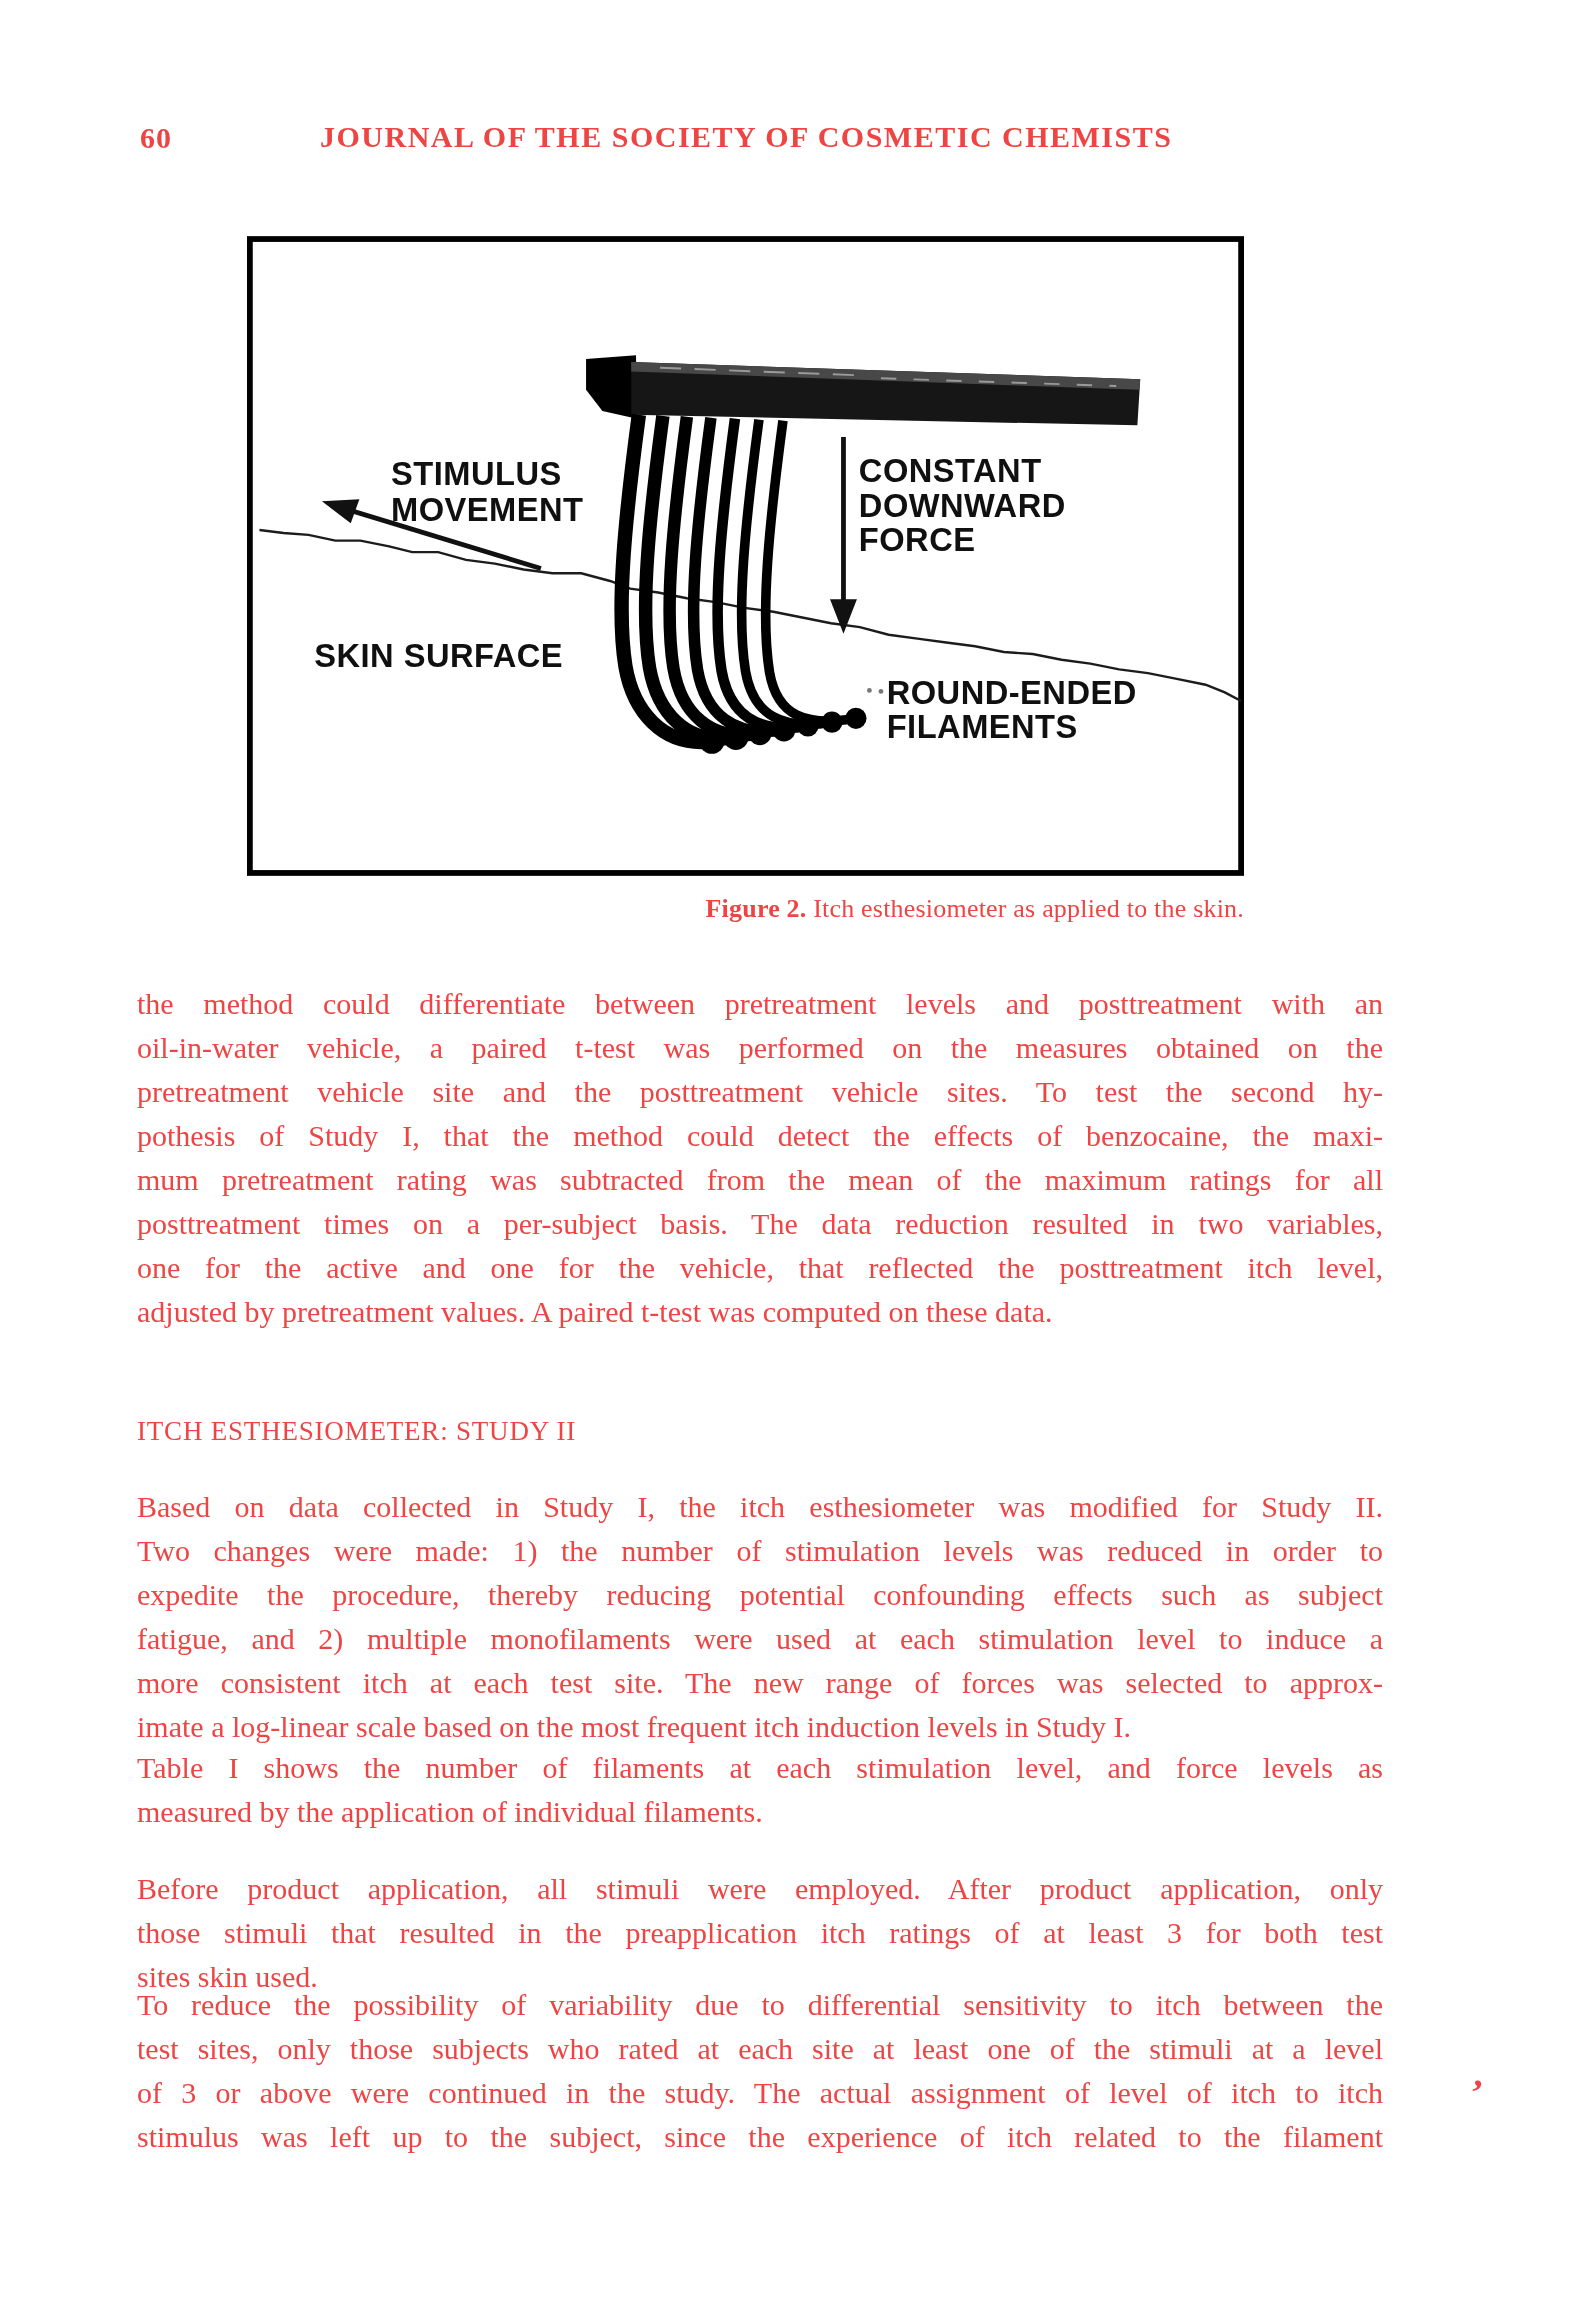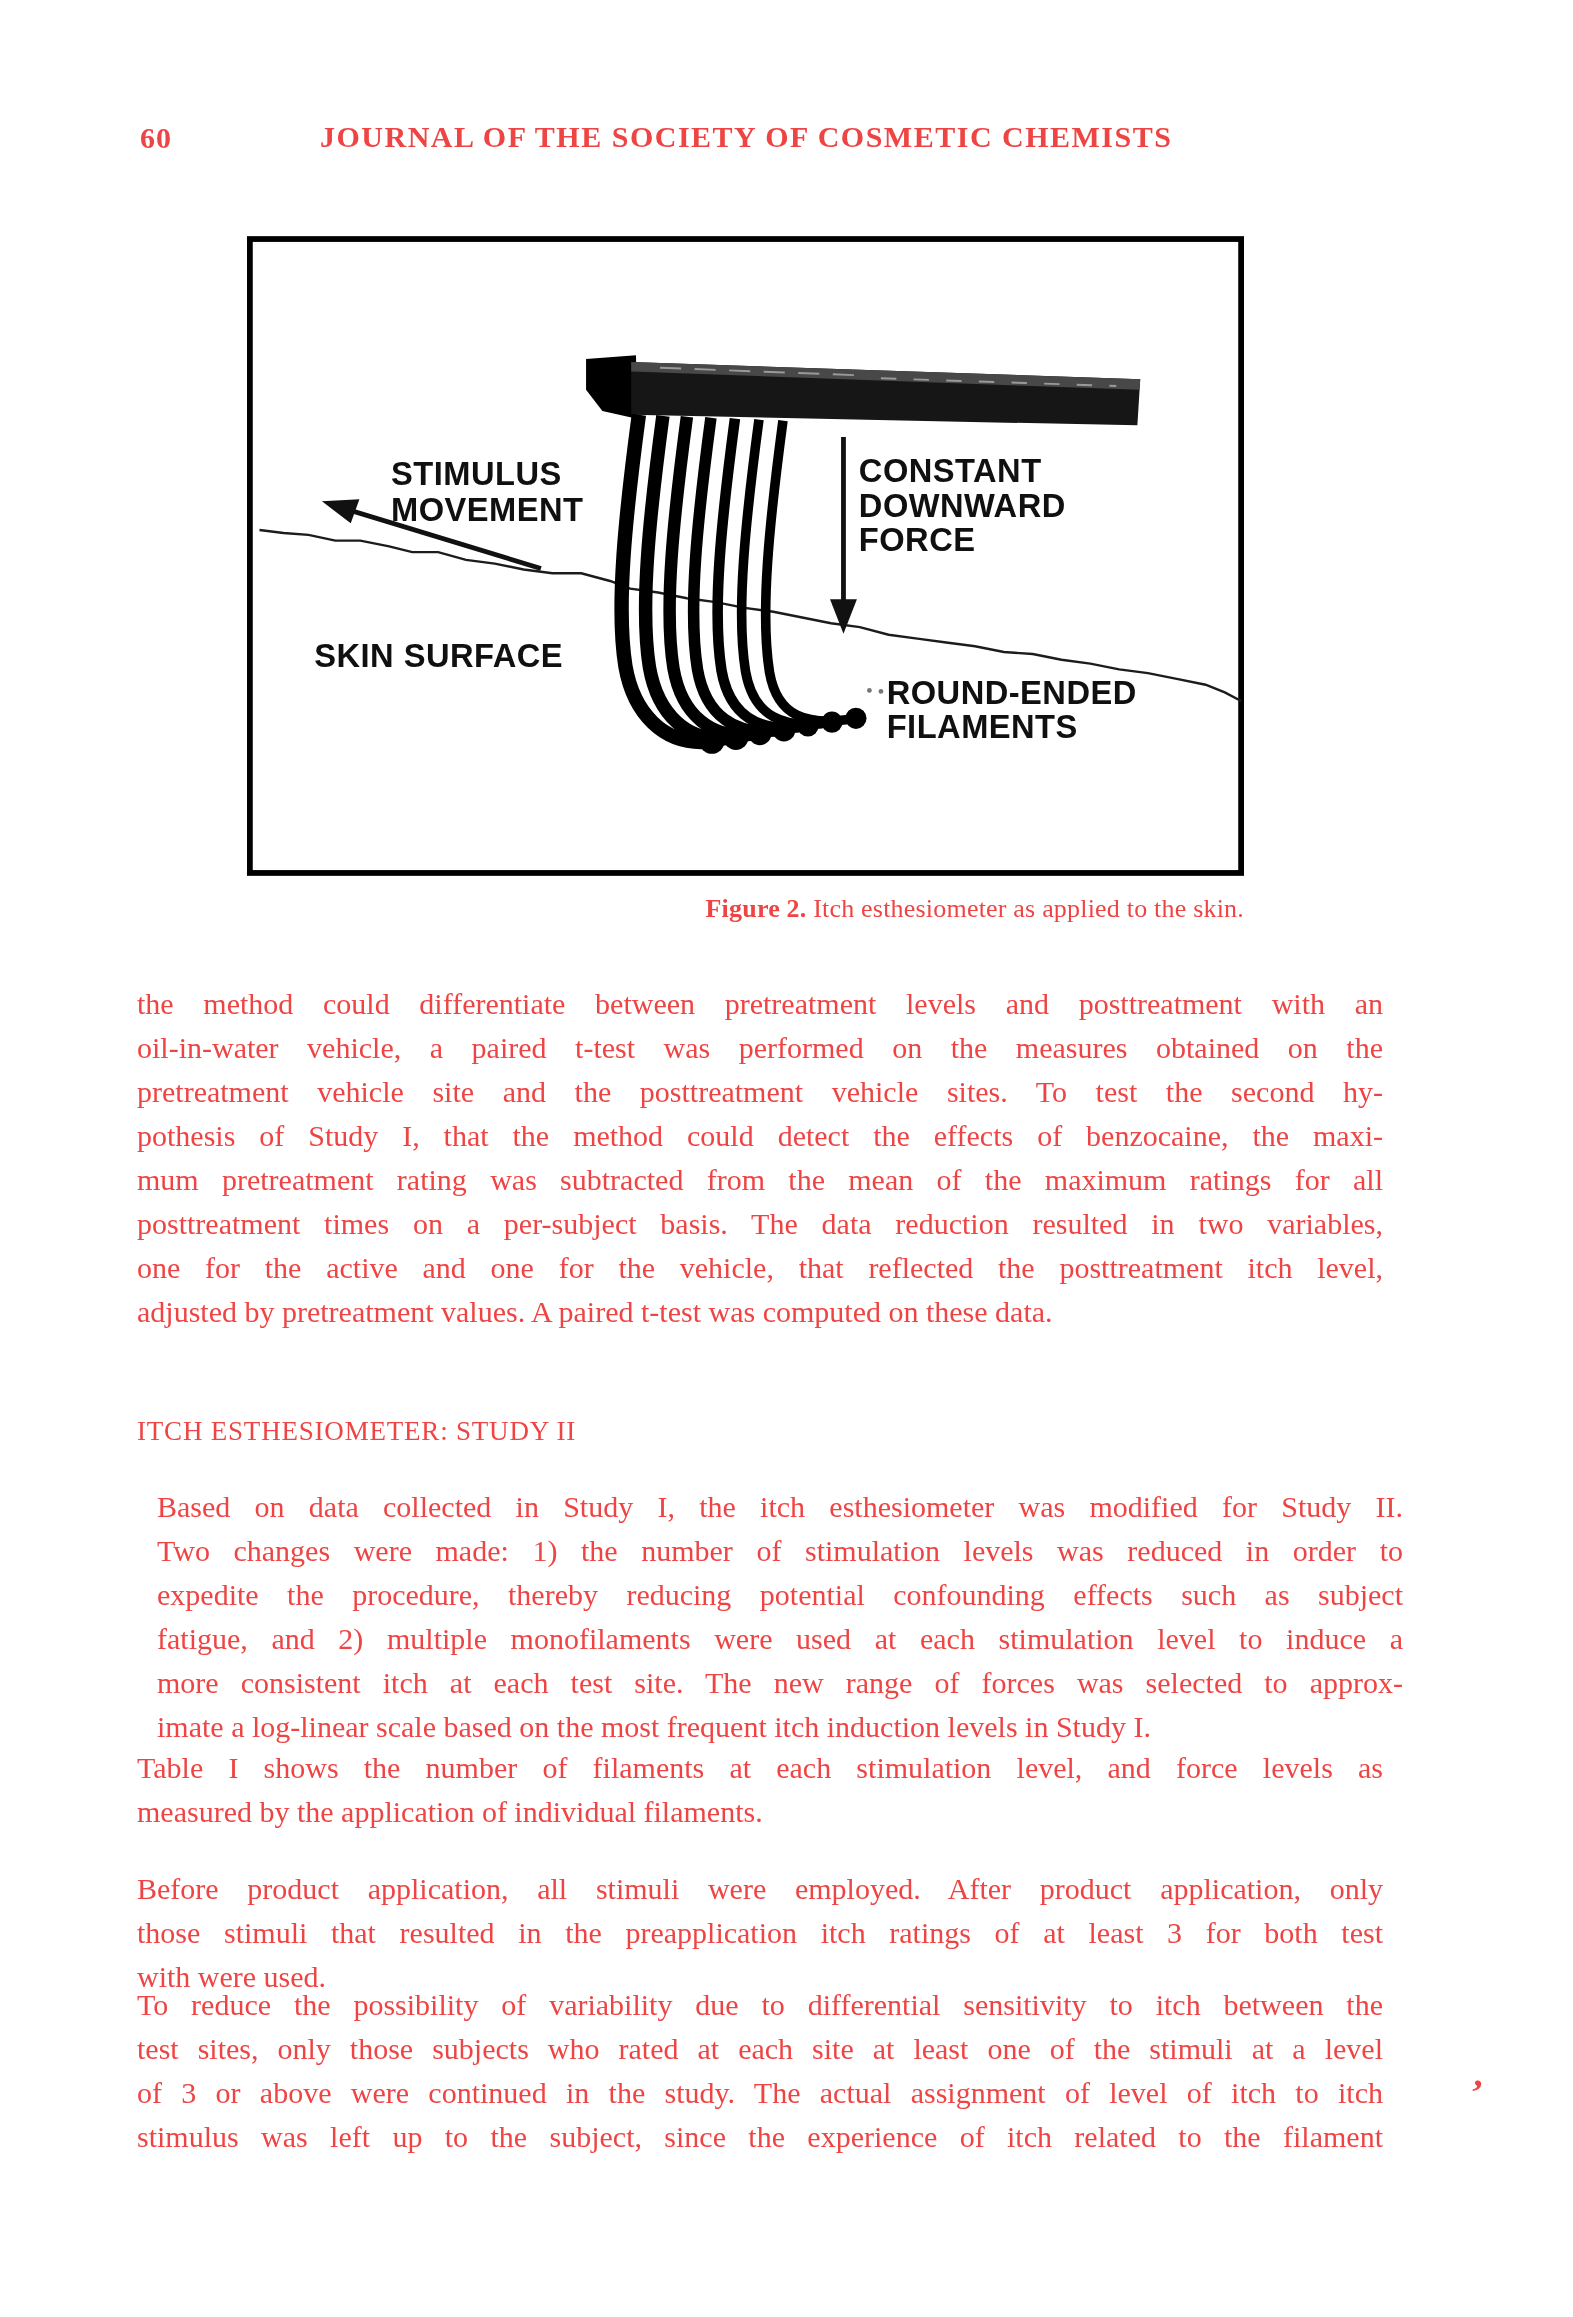--- a/index.html
+++ b/index.html
@@ -124,38 +124,38 @@
       <div class="tline">pretreatment vehicle site and the posttreatment vehicle sites. To test the second hy-</div>
       <div class="tline">pothesis of Study I, that the method could detect the effects of benzocaine, the maxi-</div>
       <div class="tline">mum pretreatment rating was subtracted from the mean of the maximum ratings for all</div>
       <div class="tline">posttreatment times on a per-subject basis. The data reduction resulted in two variables,</div>
       <div class="tline">one for the active and one for the vehicle, that reflected the posttreatment itch level,</div>
       <div class="tline tline-last">adjusted by pretreatment values. A paired t-test was computed on these data.</div>
     </div>
 
   <div class="heading">ITCH ESTHESIOMETER: STUDY II</div>
 
-  <div class="para" style="top:1485px;margin-left:20px;">
+  <div class="para" style="top:1485px;">
       <div class="tline">Based on data collected in Study I, the itch esthesiometer was modified for Study II.</div>
       <div class="tline">Two changes were made: 1) the number of stimulation levels was reduced in order to</div>
       <div class="tline">expedite the procedure, thereby reducing potential confounding effects such as subject</div>
       <div class="tline">fatigue, and 2) multiple monofilaments were used at each stimulation level to induce a</div>
       <div class="tline">more consistent itch at each test site. The new range of forces was selected to approx-</div>
       <div class="tline tline-last">imate a log-linear scale based on the most frequent itch induction levels in Study I.</div>
     </div>
 
   <div class="para" style="top:1746px;">
       <div class="tline">Table I shows the number of filaments at each stimulation level, and force levels as</div>
       <div class="tline tline-last">measured by the application of individual filaments.</div>
     </div>
 
   <div class="para" style="top:1837px;margin-top:30px;">
       <div class="tline">Before product application, all stimuli were employed. After product application, only</div>
       <div class="tline">those stimuli that resulted in the preapplication itch ratings of at least 3 for both test</div>
-      <div class="tline tline-last">with were used.</div>
+      <div class="tline tline-last">sites skin used.</div>
     </div>
 
   <div class="para" style="top:1983px;">
       <div class="tline">To reduce the possibility of variability due to differential sensitivity to itch between the</div>
       <div class="tline">test sites, only those subjects who rated at each site at least one of the stimuli at a level</div>
       <div class="tline">of 3 or above were continued in the study. The actual assignment of level of itch to itch</div>
       <div class="tline">stimulus was left up to the subject, since the experience of itch related to the filament</div>
     </div>
 
   <div class="stray">’</div>

